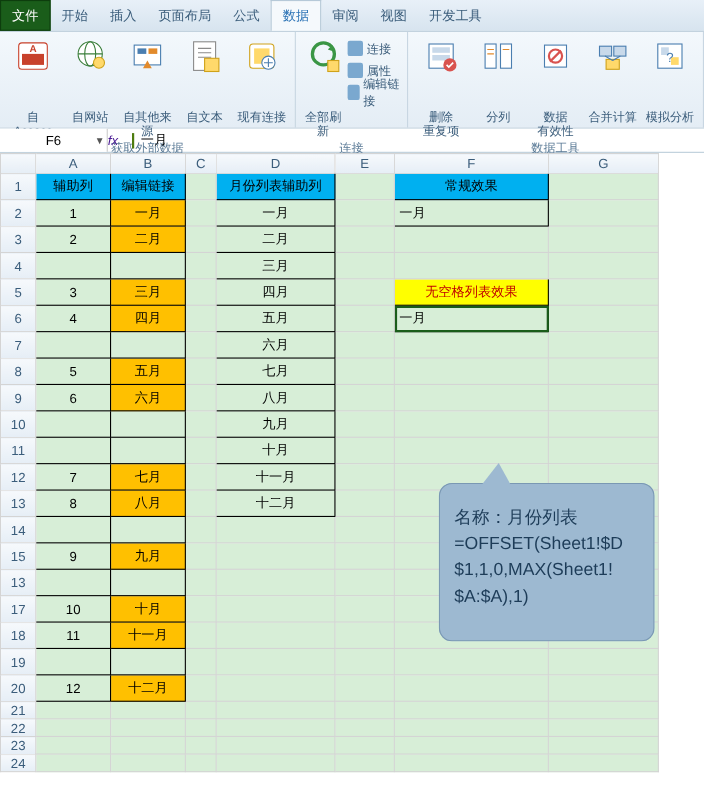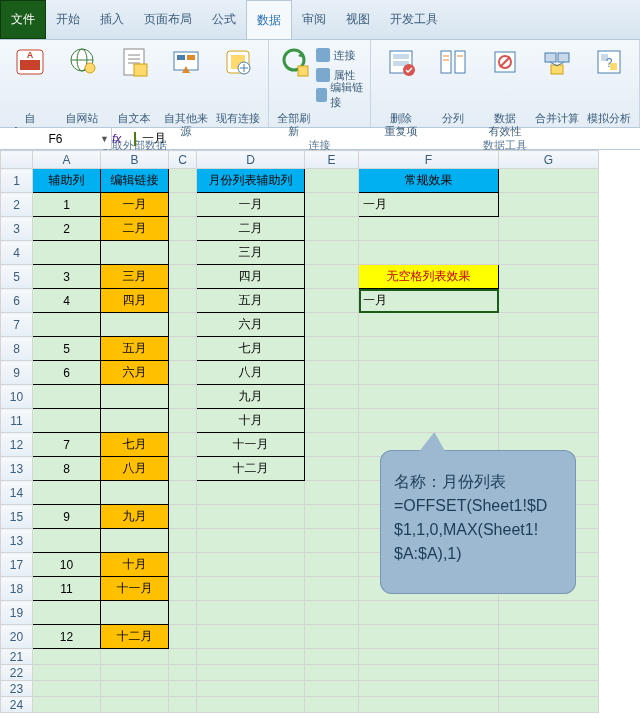--- a/index.html
+++ b/index.html
@@ -1,38 +1,38 @@
 <!DOCTYPE html>
 <html><head>
 <meta charset="utf-8">
 <style>
 * { box-sizing: border-box; margin: 0; padding: 0; }
 body { font-family: "Microsoft YaHei", SimSun, Arial, sans-serif; font-size: 12px; background: #fff; overflow: hidden; width: 640px; height: 718px; }
 
 
-.menubar { height: 40px; background: linear-gradient(#e8f0f8,#d7e4ef); display: flex; align-items: stretch; border-bottom: 1px solid #b6c9d8; }
+.menubar { height: 29px; background: linear-gradient(#e8f0f8,#d7e4ef); display: flex; align-items: stretch; border-bottom: 1px solid #b6c9d8; }
 .file-btn { background: #1a5d1a; color: #fff; padding: 2px 10px; font-size: 12px; display: flex; align-items: center; border: 1px solid #0d3d0d; }
 .tab { padding: 2px 10px; font-size: 12px; display: flex; align-items: center; color: #3b5d7b; cursor: default; }
 .tab.active { background: #f5f9fc; border: 1px solid #b6c9d8; border-bottom: none; color: #2a72b5; }
 
 
 .ribbon { height: 88px; background: linear-gradient(#f3f8fc,#e4edf5); border-bottom: 1px solid #b6c9d8; display: flex; }
 .rgroup { border-right: 1px solid #c8d6e2; display: flex; flex-direction: column; }
 .rgroup-body { flex: 1; display: flex; align-items: flex-start; padding: 4px 6px 0 6px; gap: 4px; }
 .rgroup-label { text-align: center; font-size: 11px; color: #5a7a96; padding: 1px 0 3px 0; }
 .rbtn-lg { display: flex; flex-direction: column; align-items: center; width: 48px; gap: 2px; padding-top: 2px; }
 .rbtn-lg .ic { width: 32px; height: 32px; display: flex; align-items: center; justify-content: center; }
 .rbtn-lg .lbl { font-size: 11px; text-align: center; line-height: 1.15; color: #3b5d7b; margin-top: 32px; }
 .rsmall-col { display: flex; flex-direction: column; gap: 2px; padding-top: 2px; }
 .rsmall { font-size: 11px; color: #3b5d7b; display: flex; align-items: center; gap: 3px; height: 18px; }
 .rsmall .dot { width: 14px; height: 14px; background: #7aa8cf; border-radius: 2px; }
 
 
 .fbar { height: 22px; border-bottom: 1px solid #b6c9d8; display: flex; align-items: stretch; background: #fff; }
-.namebox { width: 112px; border-right: 1px solid #ccc; display: flex; align-items: center; justify-content: center; font-size: 12px; position: relative; background: #fff; }
+.namebox { width: 98px; border-right: 1px solid #ccc; display: flex; align-items: center; justify-content: center; font-size: 12px; position: relative; background: #fff; }
 .namebox .dd { position: absolute; right: 2px; color: #555; font-size: 9px; }
 .fxarea { display: flex; align-items: center; }
 .fxbtn { width: 24px; text-align: left; color: #4c1d95; font-style: italic; border-right: 2px solid #4d7c0f; }
 .fcontent { padding: 0 6px; display: flex; align-items: center; }
 
 
 .grid-wrap { position: relative; height: 586px; overflow: auto; background: #fff; }
 table.sheet { border-collapse: collapse; table-layout: fixed; }
 .sheet th, .sheet td { border: 1px solid #d4d4d4; font-size: 12px; text-align: center; vertical-align: middle; font-weight: normal; }
 .sheet thead th { background: linear-gradient(#f6f9fc,#e6eef6); height: 18px; color: #3b5d7b; position: sticky; top: 0; z-index: 2; }
@@ -44,21 +44,21 @@
 
 .hdr-blue { background: #00b0f0 !important; font-weight: bold; border: 1px solid #000 !important; }
 .hdr-blue-red { background: #00b0f0 !important; color: #000000; font-weight: bold; border: 1px solid #000 !important; }
 .box-td { border: 1px solid #000 !important; }
 .orange { background: #ffc000 !important; }
 .yellow-red { background: #ffff00 !important; color: #c00000; font-weight: bold; border: 1px solid #000 !important; }
 .val-left { text-align: left !important; padding-left: 4px; border: 1px solid #000 !important; }
 .sel-border { outline: 2px solid #1a5d1a; outline-offset: -2px; }
 
 
-.callout { position: absolute; left: 380px; top: 300px; width: 196px; background: #9db9d1; border-radius: 12px; padding: 20px 14px 28px 14px; font-size: 16px; color: #1d3c58; line-height: 1.5; box-shadow: inset 0 0 0 1px #7a98b3; word-break: break-all; }
+.callout { position: absolute; left: 399px; top: 300px; width: 196px; background: #9db9d1; border-radius: 12px; padding: 20px 14px 28px 14px; font-size: 16px; color: #1d3c58; line-height: 1.5; box-shadow: inset 0 0 0 1px #7a98b3; word-break: break-all; }
 .callout:before { content: ""; position: absolute; top: -18px; left: 40px; width: 0; height: 0; border-left: 10px solid transparent; border-right: 22px solid transparent; border-bottom: 24px solid #9db9d1; transform: skewX(-20deg); }
 
 svg { display: block; }
 </style>
 </head>
 <body>
 
 <div class="menubar">
   <div class="file-btn">文件</div>
   <div class="tab">开始</div>
@@ -91,39 +91,39 @@
               <ellipse cx="16" cy="14" rx="5" ry="11" fill="none" stroke="#3a7e3a"></ellipse>
               <line x1="5" y1="14" x2="27" y2="14" stroke="#3a7e3a"></line>
               <circle cx="24" cy="22" r="5" fill="#ffd96b" stroke="#cfa21a"></circle>
             </svg>
           </span>
         <span class="lbl">自网站</span>
       </div>
       <div class="rbtn-lg">
         <span class="ic">
             <svg width="32" height="32">
+              <rect x="4" y="6" width="24" height="18" fill="#fff" stroke="#4a7eb0"></rect>
+              <rect x="7" y="9" width="8" height="5" fill="#4a7eb0"></rect>
+              <rect x="17" y="9" width="8" height="5" fill="#e28a2b"></rect>
+              <path d="M16 20 l-4 7 h8 z" fill="#e28a2b"></path>
+            </svg>
+          </span>
+        <span class="lbl">自其他来源</span>
+      </div>
+      <div class="rbtn-lg">
+        <span class="ic">
+            <svg width="32" height="32">
               <rect x="6" y="3" width="20" height="26" fill="#fff" stroke="#8a8a8a"></rect>
               <line x1="10" y1="9" x2="22" y2="9" stroke="#8a8a8a"></line>
               <line x1="10" y1="13" x2="22" y2="13" stroke="#8a8a8a"></line>
               <line x1="10" y1="17" x2="22" y2="17" stroke="#8a8a8a"></line>
               <rect x="16" y="18" width="13" height="12" fill="#ffd96b" stroke="#cfa21a"></rect>
             </svg>
           </span>
         <span class="lbl">自文本</span>
-      </div>
-      <div class="rbtn-lg">
-        <span class="ic">
-            <svg width="32" height="32">
-              <rect x="4" y="6" width="24" height="18" fill="#fff" stroke="#4a7eb0"></rect>
-              <rect x="7" y="9" width="8" height="5" fill="#4a7eb0"></rect>
-              <rect x="17" y="9" width="8" height="5" fill="#e28a2b"></rect>
-              <path d="M16 20 l-4 7 h8 z" fill="#e28a2b"></path>
-            </svg>
-          </span>
-        <span class="lbl">自其他来源</span>
       </div>
       <div class="rbtn-lg">
         <span class="ic">
             <svg width="32" height="32">
               <rect x="5" y="5" width="22" height="22" rx="3" fill="#fff" stroke="#cfa21a"></rect>
               <rect x="9" y="9" width="14" height="14" fill="#ffd96b"></rect>
               <circle cx="22" cy="22" r="6" fill="#fff" stroke="#4a7eb0"></circle>
               <path d="M22 18 v8 M18 22 h8" stroke="#4a7eb0"></path>
             </svg>
           </span>

